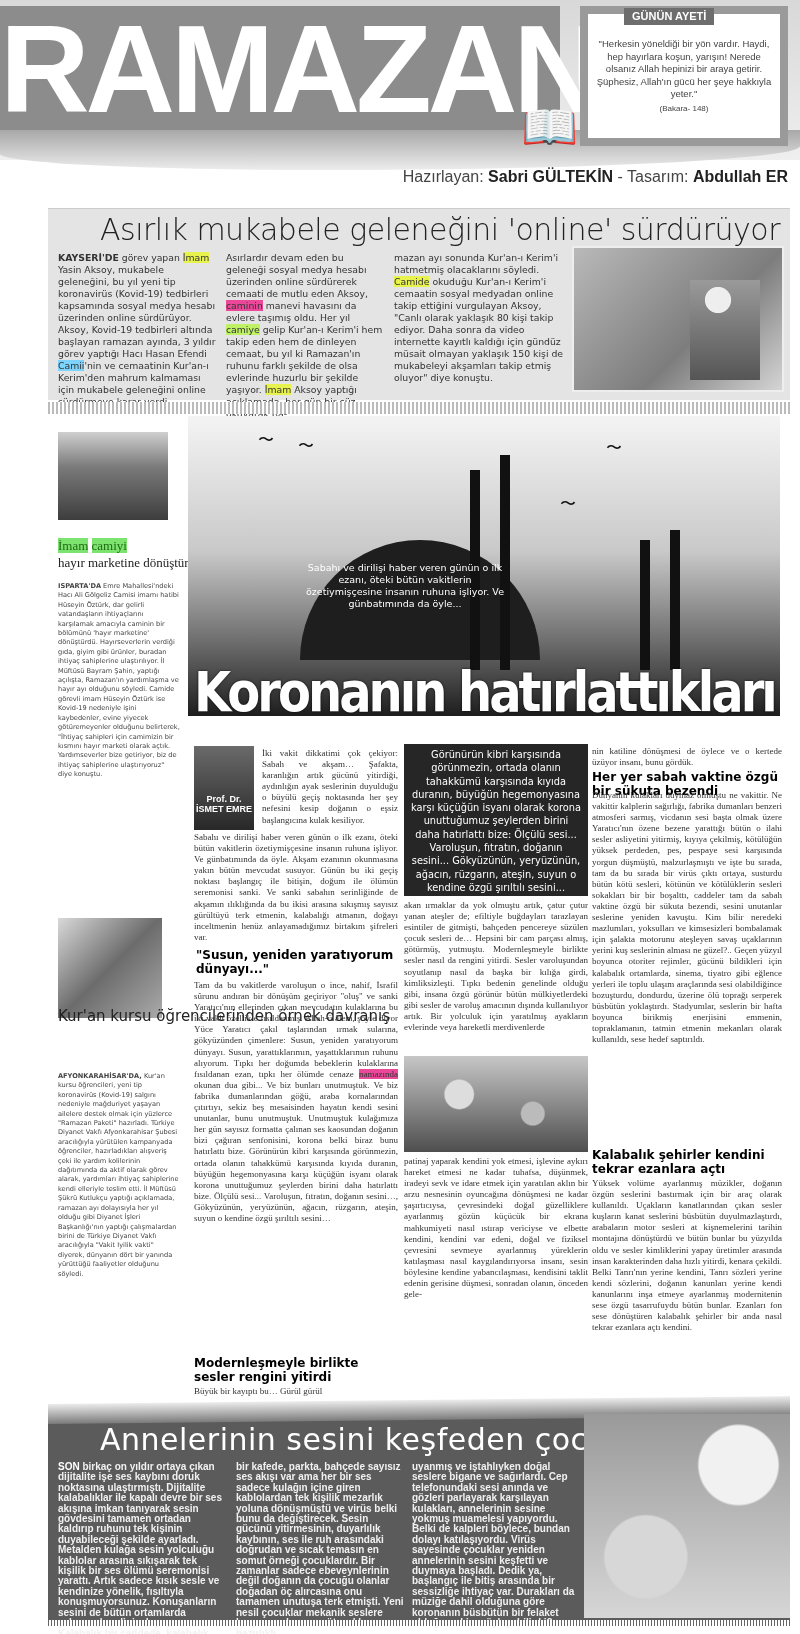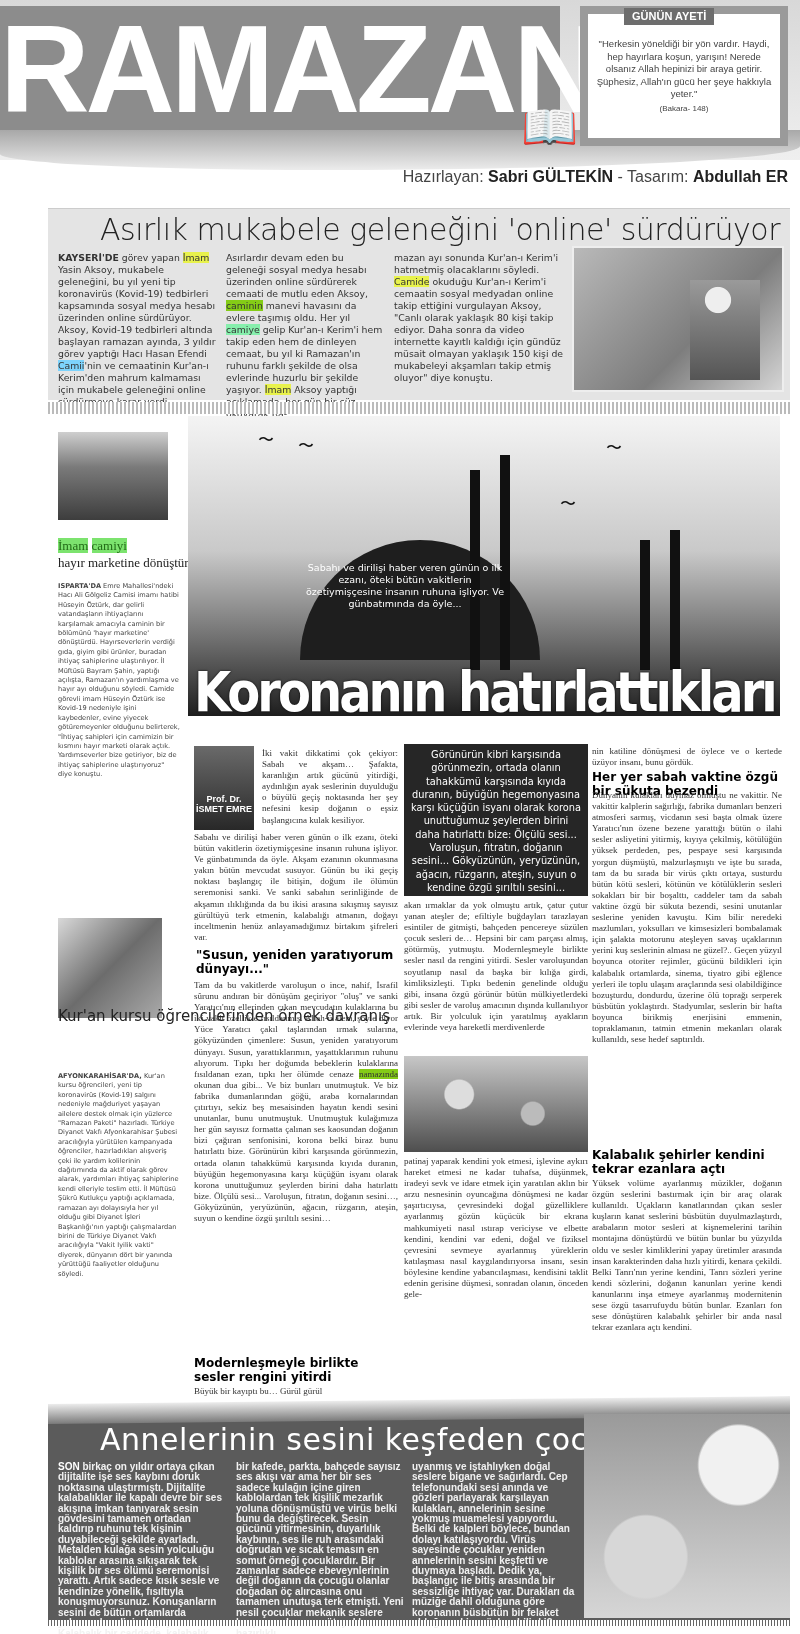--- a/index.html
+++ b/index.html
@@ -15,22 +15,22 @@
 #verse-inner{background:#fff;width:100%;height:100%;position:relative;padding:24px 6px 12px 6px;text-align:center;font-size:9.5px;line-height:12.5px;color:#444}
 #verse-label{position:absolute;left:36px;top:-6px;background:#6d6d6d;color:#fff;font-weight:bold;font-size:11px;padding:2px 8px}
 #verse-source{font-size:8px;margin-top:2px}
 #credits{right:12px;top:168px;font-size:16px;color:#444}
 #credits b{color:#222}
 
 #story1{left:48px;top:208px;width:742px;height:192px;background:#e4e4e4;border-top:1px solid #ccc}
 #story1-title{left:100px;top:212px;font-size:30px;color:#222;font-family:"DejaVu Sans",sans-serif;font-weight:300;letter-spacing:-0.5px}
 .col1{font-size:9.3px;line-height:12px;color:#333;font-family:"DejaVu Sans",sans-serif;text-align:left}
 .hl-y{background:#e8f24c}
-.hl-o{background:#84cc16}
-.hl-p{background:#86efac}
+.hl-o{background:#ec4899}
+.hl-p{background:#bef264}
 .hl-c{background:#7dd3fc}
 .hl-g{background:#7ce36e}
 #s1c1{left:58px;top:252px;width:160px}
 #s1c2{left:226px;top:252px;width:160px}
 #s1c3{left:394px;top:252px;width:170px}
 #s1-photo{left:572px;top:246px;width:212px;height:146px;background:linear-gradient(135deg,#b9b9b9,#7d7d7d 60%,#d5d5d5);border:2px solid #eee}
 #s1-photo-person{left:690px;top:280px;width:70px;height:100px;background:radial-gradient(circle at 40% 20%,#eee 14%,transparent 15%),linear-gradient(#9a9a9a,#555)}
 #divider1{left:48px;top:402px;width:742px;height:12px;background:repeating-linear-gradient(90deg,#bbb 0 2px,#fff 2px 4px)}
 
 #side-photo1{left:58px;top:432px;width:110px;height:88px;background:linear-gradient(#cfcfcf,#7a7a7a 40%,#3d3d3d);}

